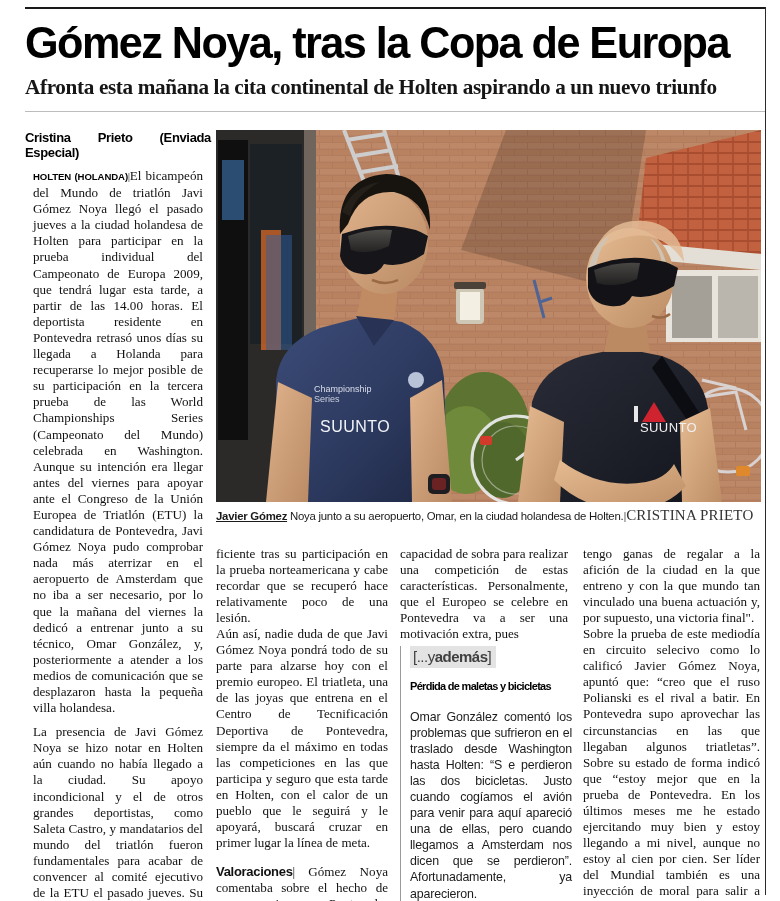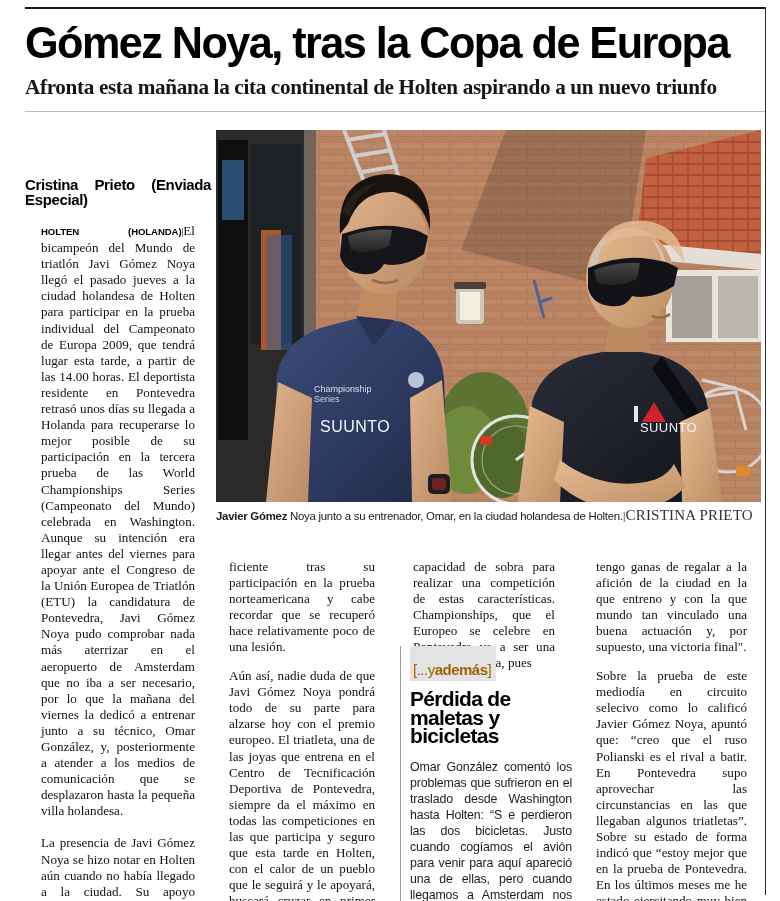--- a/index.html
+++ b/index.html
@@ -80,37 +80,36 @@
     width: 186px;
     font-size: 13.1px;
     line-height: 16.1px;
     text-align: justify;
     text-justify: inter-word;
     hyphens: manual;
   }
   .byline-author {
     font-family: "Liberation Sans", sans-serif;
     font-weight: bold;
-    font-size: 15px;
+    font-size: 13px;
     line-height: 15px;
     letter-spacing: -0.35px;
     display: block;
     color: #000;
-    margin-top: 47px;
   }
   .dateline {
     font-family: "Liberation Sans", sans-serif;
     font-weight: bold;
     font-size: 9.6px;
     letter-spacing: -0.1px;
     text-transform: uppercase;
     color: #000;
   }
   .dateline-sep { font-family: "Liberation Serif", serif; font-weight: normal; }
-  .col1 p { margin: 16px; }
+  .col1 p { margin: 8px; }
   .col1 p.first { text-indent: 0; }
 
   
   .photo {
     position: absolute;
     left: 216px; top: 130px;
     width: 545px; height: 372px;
     overflow: hidden;
     background: #22c55e;
   }
@@ -121,41 +120,41 @@
     position: absolute;
     left: 216px; top: 508px;
     width: 545px;
     font-family: "Liberation Sans", sans-serif;
     font-size: 11.4px;
     line-height: 14px;
     color: #1a1a1a;
     white-space: nowrap;
     letter-spacing: -0.25px;
   }
-  .caption b { font-weight: bold; }
+  .caption b { font-weight: bold; text-decoration: underline; }
   .caption .credit {
     font-family: "Liberation Serif", serif;
     font-size: 15px;
     text-transform: uppercase;
     letter-spacing: 0.2px;
     color: #333;
   }
   .caption .bar { color: #666; }
 
   
   .col {
     position: absolute;
     top: 546px;
     width: 172px;
     font-size: 13.1px;
     line-height: 16.05px;
     text-align: justify;
     hyphens: manual;
   }
-  .col p { margin: 13px; }
+  .col p { margin: 0; }
   #col2 { left: 216px; }
   #col3 { left: 400px; width: 168px; }
   #col4 { left: 583px; width: 177px; }
 
   .runin {
     font-family: "Liberation Sans", sans-serif;
     font-weight: bold;
     font-size: 13px;
     letter-spacing: -0.3px;
   }
@@ -171,29 +170,29 @@
     padding-left: 9px;
     box-sizing: border-box;
   }
   .kicker {
     display: inline-block;
     background: #e3e3e3;
     font-family: "Liberation Sans", sans-serif;
     font-size: 15px;
     line-height: 19px;
     letter-spacing: -0.5px;
-    color: #a16207;
-    padding: 14px 5px 2px 3px;
+    color: #404040;
+    padding: 1px 5px 2px 3px;
   }
   .kicker .k-light { font-weight: normal; }
   .kicker .k-bold { font-weight: bold; }
   .side-title {
     font-family: "Liberation Sans", sans-serif;
     font-weight: bold;
-    font-size: 21px;
+    font-size: 11px;
     line-height: 18.5px;
     letter-spacing: -0.7px;
     color: #000;
     margin: 9px 0 0 0;
   }
   .side-body {
     font-family: "Liberation Sans", sans-serif;
     font-size: 12.4px;
     line-height: 16.1px;
     color: #1c1c1c;
@@ -373,34 +372,34 @@
         <path d="M344 330 q40 30 86 22 q20 -4 28 -18 l12 22 q-22 24 -58 24 q-44 0 -74 -30 z" fill="url(#skin2)"></path>
 
         <text x="424" y="302" font-family="Liberation Sans, sans-serif" font-size="13" letter-spacing="0.4" fill="#f0f0f2">SUUNTO</text>
         <path d="M438 272 l12 20 h-24 z" fill="#cf2430"></path>
         <rect x="418" y="276" width="4" height="16" fill="#e8e8ea"></rect>
       </g>
     </svg>
   </div>
 
   <div class="caption">
-    <b>Javier Gómez</b><span> Noya junto a su entrenador, Omar, en la ciudad holandesa de Holten.</span><span class="bar">|</span><span class="credit">Cristina Prieto</span>
+    <b>Javier Gómez</b><span> Noya junto a su aeropuerto, Omar, en la ciudad holandesa de Holten.</span><span class="bar">|</span><span class="credit">Cristina Prieto</span>
   </div>
 
   <div class="col" id="col2">
     <p><span>ficiente tras su participación en la prueba norteamericana y cabe recordar que se recuperó hace relativamente poco de una lesión.</span></p>
     <p><span>Aún así, nadie duda de que Javi Gómez Noya pondrá todo de su parte para alzarse hoy con el premio europeo. El triatleta, una de las joyas que entrena en el Centro de Tecnificación Deportiva de Pontevedra, siempre da el máximo en todas las competiciones en las que participa y seguro que esta tarde en Holten, con el calor de un pueblo que le seguirá y le apoyará, buscará cruzar en primer lugar la línea de meta.</span></p>
     <div class="gap"></div>
     <p>
       <span class="runin">Valoraciones</span><span class="runin runin-bar">|</span><span> Gómez Noya comentaba sobre el hecho de que escogieran a Pontevedra como sede del Campeonato de Europa de 2001 que “no me sorprende. Pontevedra ha demostrado que tiene</span>
     </p>
   </div>
 
   <div class="col" id="col3">
-    <p><span>capacidad de sobra para realizar una competición de estas características. Championships, que el Europeo se celebre en Pontevedra va a ser una motivación extra, pues</span></p>
+    <p><span>capacidad de sobra para realizar una competición de estas características. Personalmente, que el Europeo se celebre en Pontevedra va a ser una motivación extra, pues</span></p>
   </div>
 
   <div class="sidebox">
     <div class="kicker"><span class="k-light">[...y</span><span class="k-bold">además</span><span class="k-light">]</span></div>
     <h3 class="side-title">Pérdida de maletas y bicicletas</h3>
     <p class="side-body">Omar González comentó los problemas que sufrieron en el traslado desde Washington hasta Holten: “S e perdieron las dos bicicletas. Justo cuando cogíamos el avión para venir para aquí apareció una de ellas, pero cuando llegamos a Amsterdam nos dicen  que se perdieron”. Afortunadamente, ya aparecieron.</p>
   </div>
 
   <div class="col" id="col4">
     <p><span>tengo ganas de regalar a la afición de la ciudad en la que entreno y con la que mundo tan vinculado una buena actuación y, por supuesto, una victoria final".</span></p>

